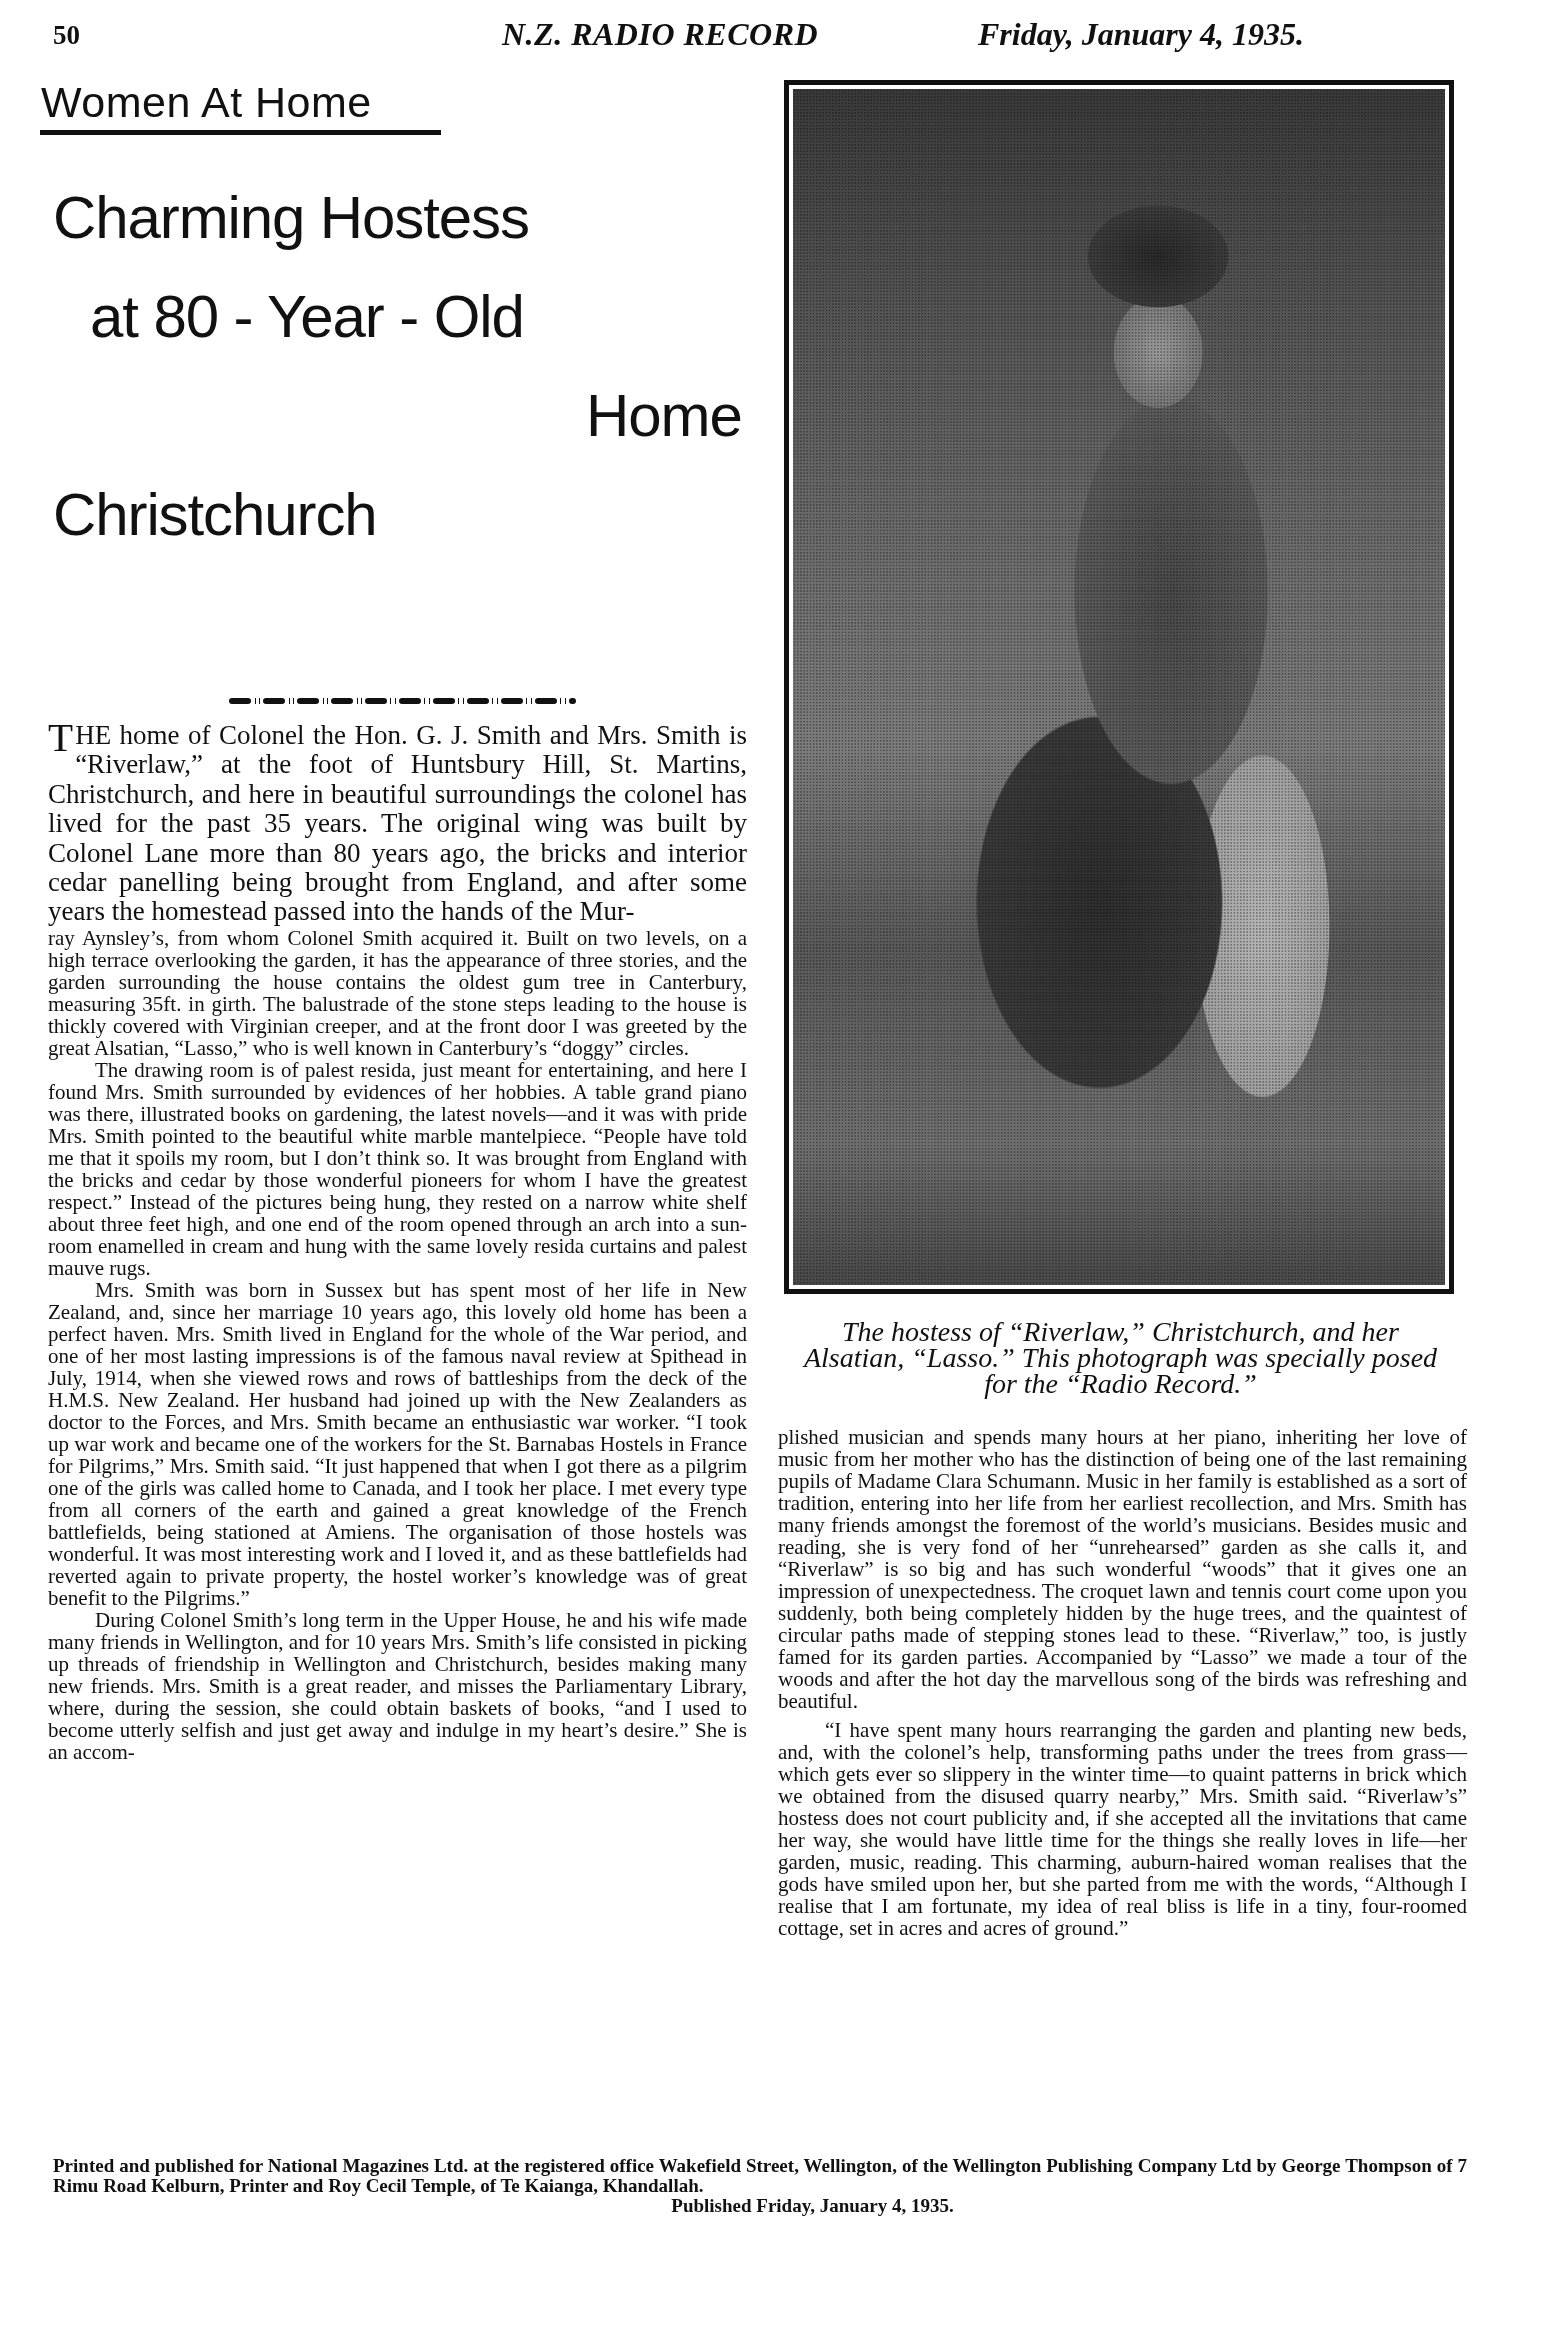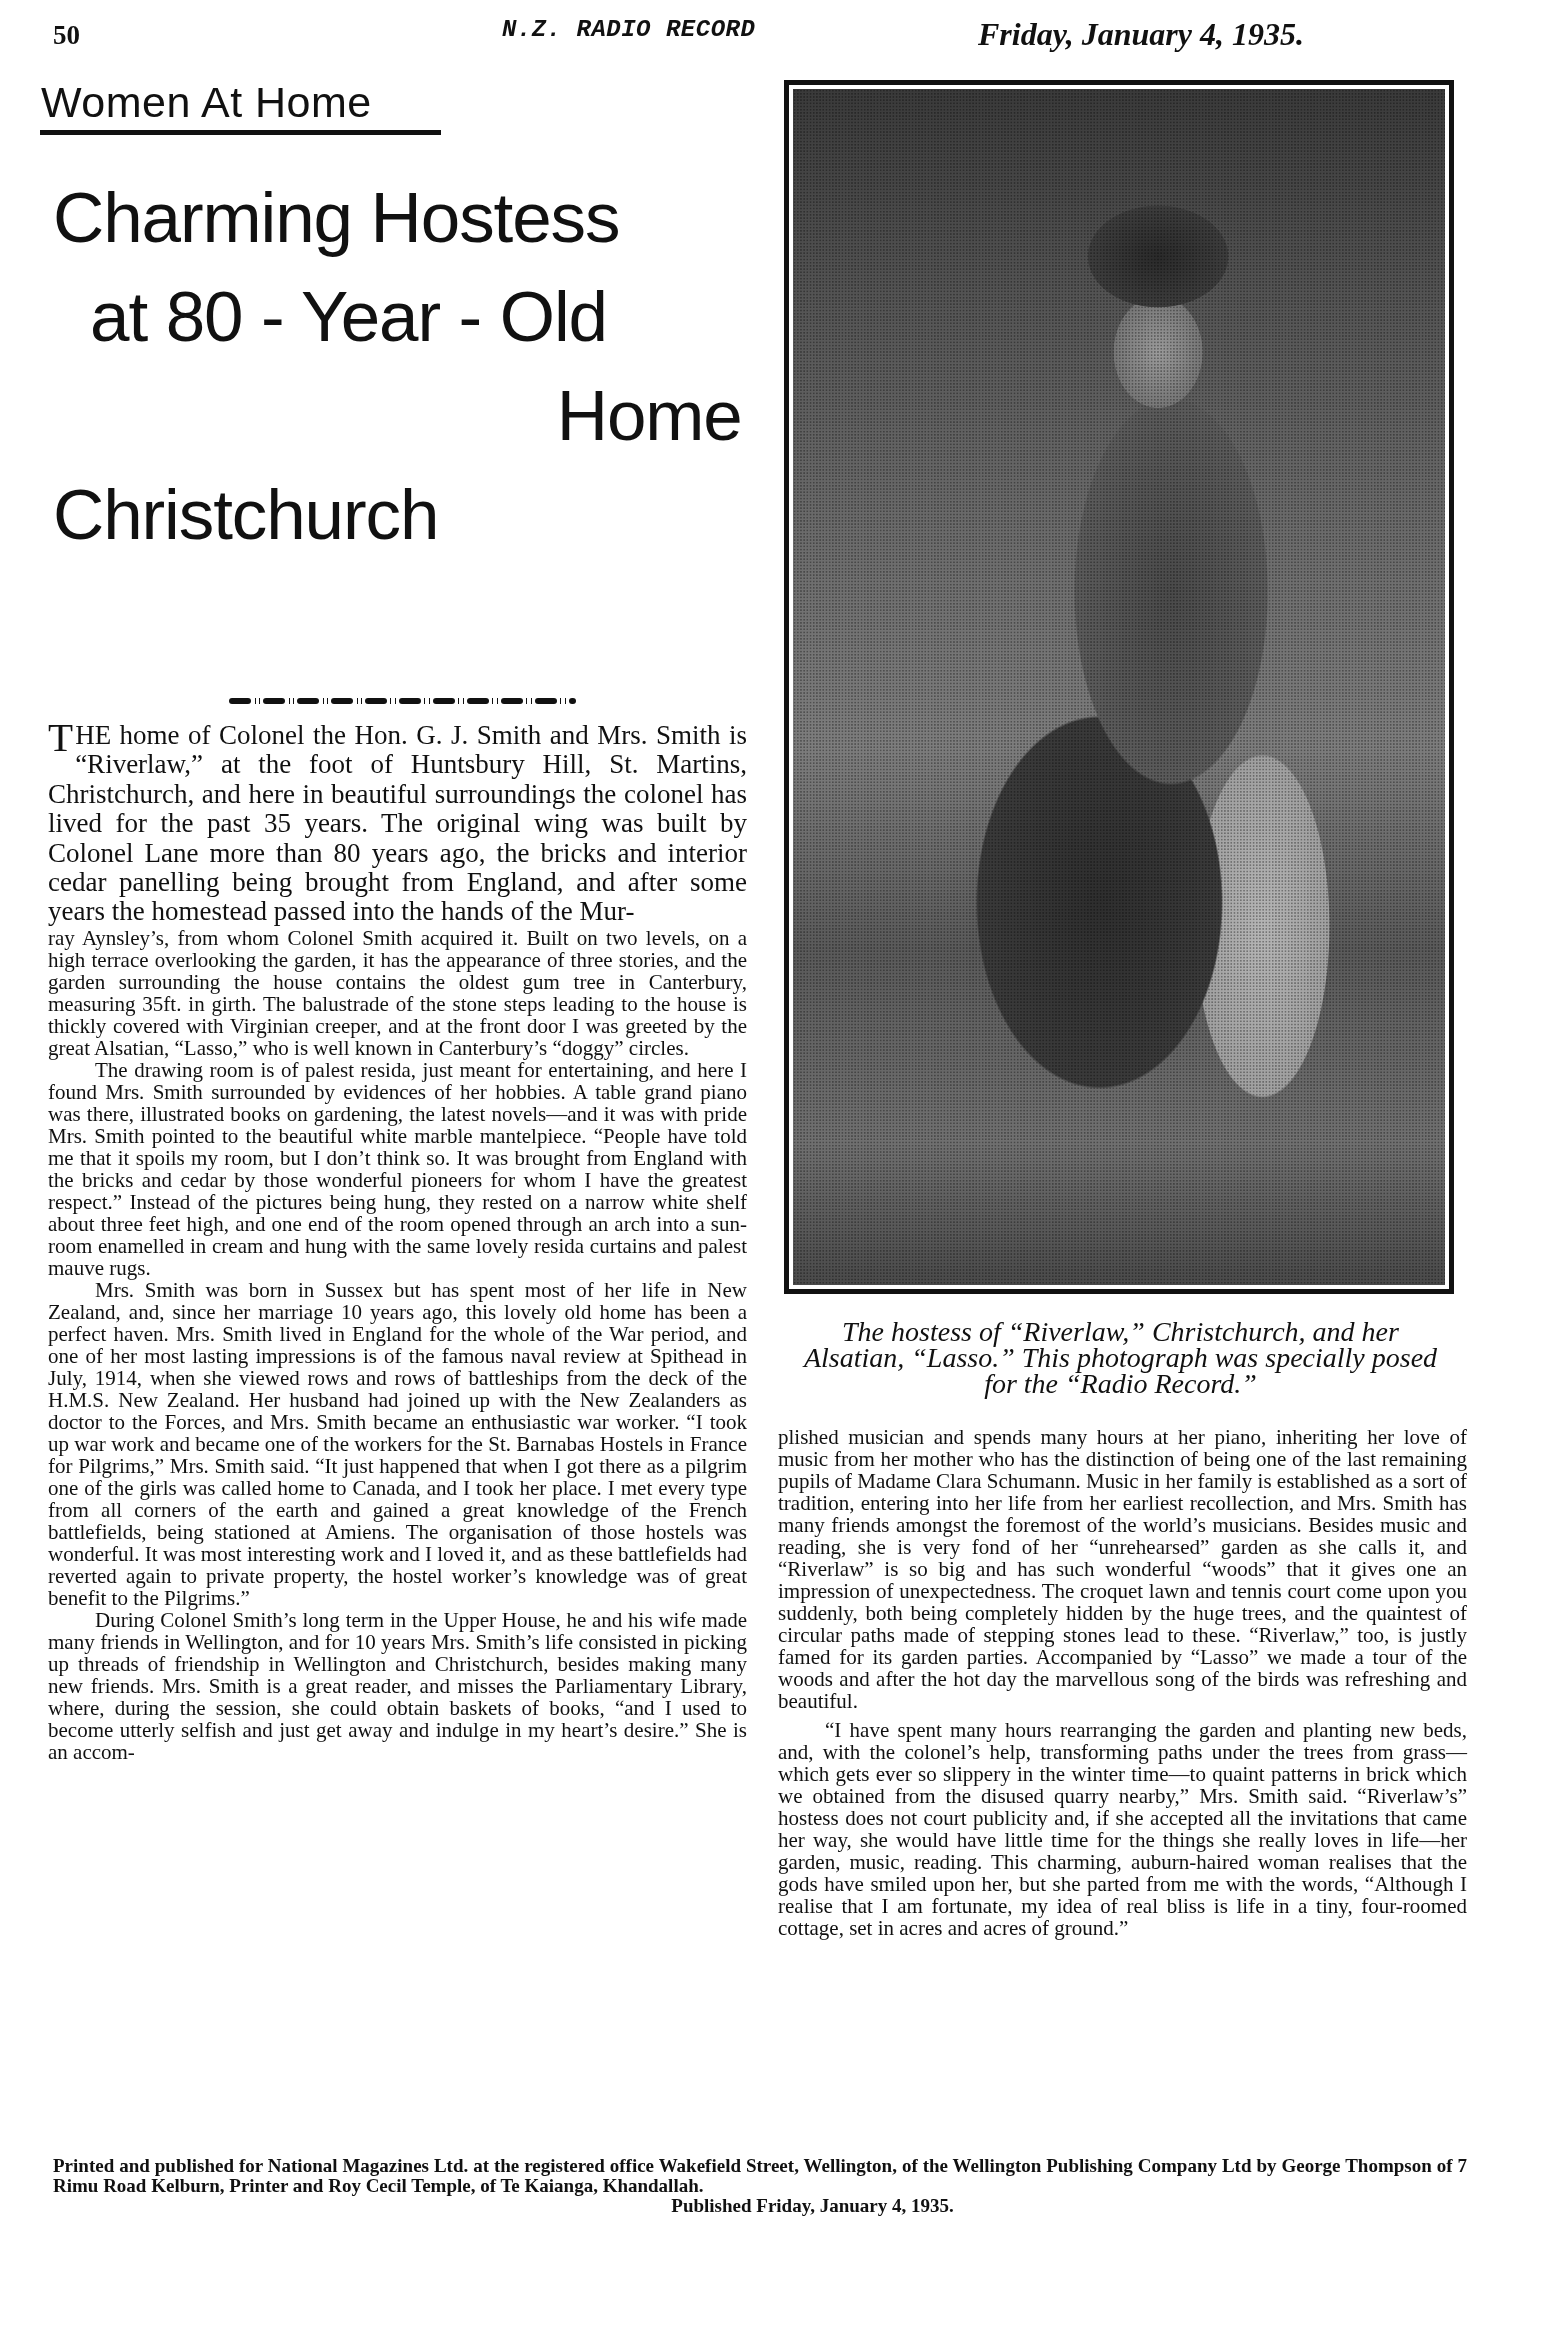--- a/index.html
+++ b/index.html
@@ -5,29 +5,29 @@
   html, body { margin: 0; padding: 0; background: #ffffff; }
   body {
     width: 1568px; height: 2342px; position: relative; overflow: hidden;
     color: #111111;
     font-family: "Liberation Serif", "DejaVu Serif", serif;
   }
   .abs { position: absolute; }
 
   
   .page-num { left: 53px; top: 20px; font-size: 27px; font-weight: bold; font-family: "Liberation Serif", serif; }
-  .masthead { left: 502px; top: 16px; font-size: 24px; font-weight: bold; font-style: italic; letter-spacing: 0.5px; font-family: Liberation Mono, monospace; }
+  .masthead { left: 502px; top: 16px; font-size: 32px; font-weight: bold; font-style: italic; letter-spacing: 0.5px; font-family: Liberation Serif, serif; }
   .issue-date { left: 978px; top: 16px; font-size: 32px; font-weight: bold; font-style: italic; font-family: "Liberation Serif", serif; }
 
   
   .section-label { left: 41px; top: 78px; font-size: 43px; font-family: "Liberation Sans", "DejaVu Sans", sans-serif; letter-spacing: 0.5px; text-align: right; }
   .section-rule { left: 40px; top: 130px; width: 401px; height: 5.3px; background: #111; }
 
   
-  .headline { left: 53px; top: 168px; width: 694px; font-family: "Liberation Sans", "DejaVu Sans", sans-serif; font-size: 71px; line-height: 99px; letter-spacing: -1.1px; }
+  .headline { left: 53px; top: 168px; width: 694px; font-family: "Liberation Sans", "DejaVu Sans", sans-serif; font-size: 60px; line-height: 99px; letter-spacing: -1.1px; }
   .headline .hl-line { display: block; white-space: nowrap; }
   .headline .hl-right { text-align: right; padding-right: 5.3px; }
   .headline .hl-indent { padding-left: 37px; }
 
   
   .ornament { left: 229px; top: 697px; width: 347px; height: 7.4px; display: flex; align-items: center; gap: 3.2px; }
   .ornament .seg { flex: 1; height: 6.3px; background: #111; border-radius: 3.2px; }
   .ornament .dot { width: 3.2px; height: 6.3px; border-left: 1.6px solid #111; border-right: 1.6px solid #111; }
 
   

